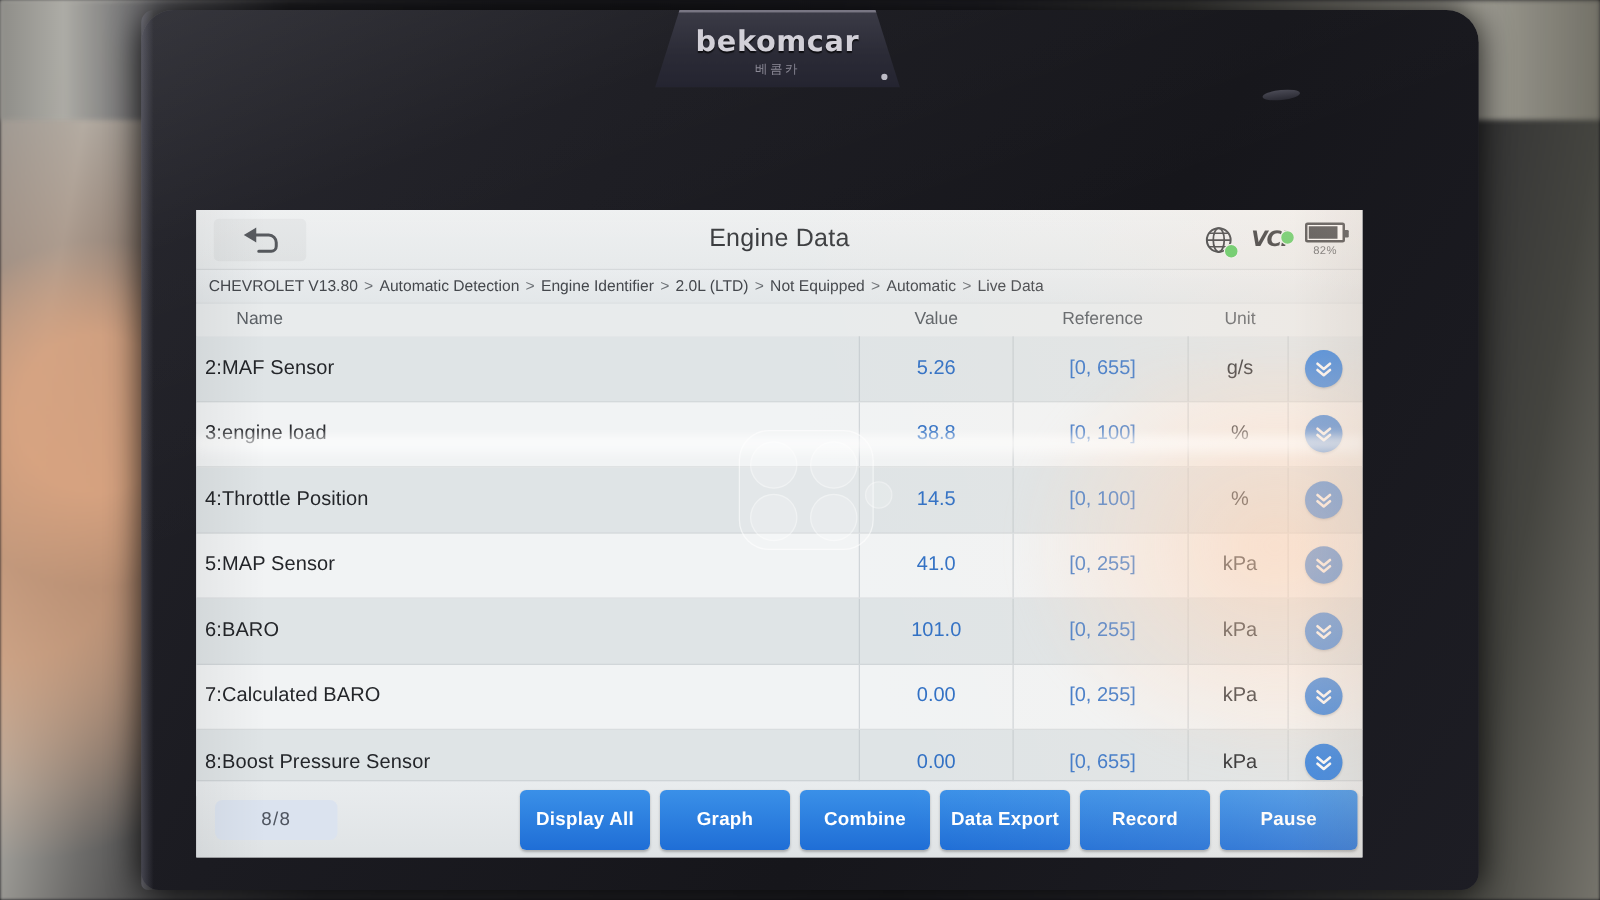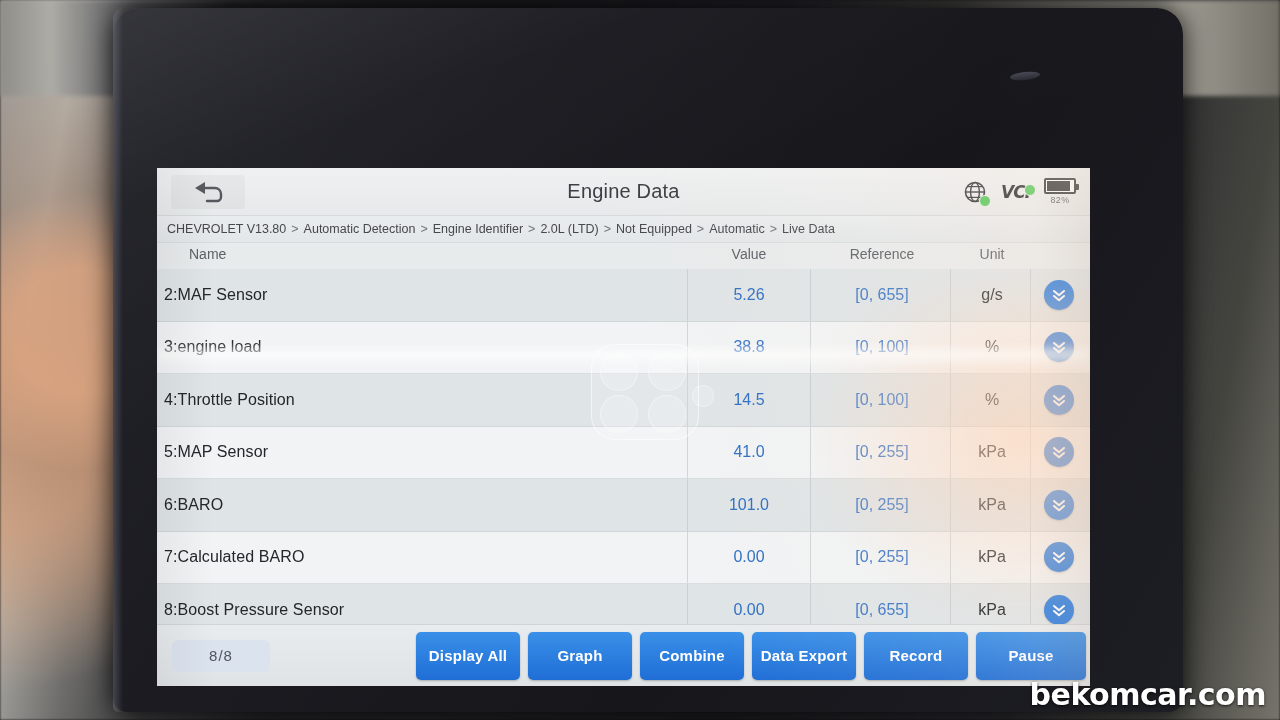--- a/index.html
+++ b/index.html
@@ -417,20 +417,25 @@
 <div class="scene">
 
   <div class="backdrop"></div>
   <div class="backdrop-top"></div>
 
   <div class="tablet">
     <div class="tablet-edge-hi"></div>
     <div class="tablet-sheen"></div>
   </div>
 
+  <div class="brandplate">
+    <div class="bp-main">bekomcar</div>
+    <div class="bp-sub">베콤카</div>
+    <span class="bp-dot"></span>
+  </div>
   <div class="cam-dot"></div>
 
   <div class="screen">
 
     <div class="titlebar">
       <div class="back-btn">
         <svg width="34" height="22" viewBox="0 0 34 22">
           <path d="M4 7 L14 1 L14 13 Z" fill="#4a4d52"></path>
           <path d="M10 7 H24 a6 6 0 0 1 6 6 v3 a4 4 0 0 1 -4 4 H16" stroke="#4a4d52" stroke-width="2.4" fill="none" stroke-linecap="round"></path>
         </svg>
@@ -619,14 +624,13 @@
         <i></i>
         <i></i>
         <i></i>
         <b></b>
     </div>
     <div class="glare-band"></div>
     <div class="skin-glow"></div>
     <div class="screen-warp"></div>
   </div>
 
-  <div class="watermark">bekomcar.com</div>
 </div>
 
 </body></html>

